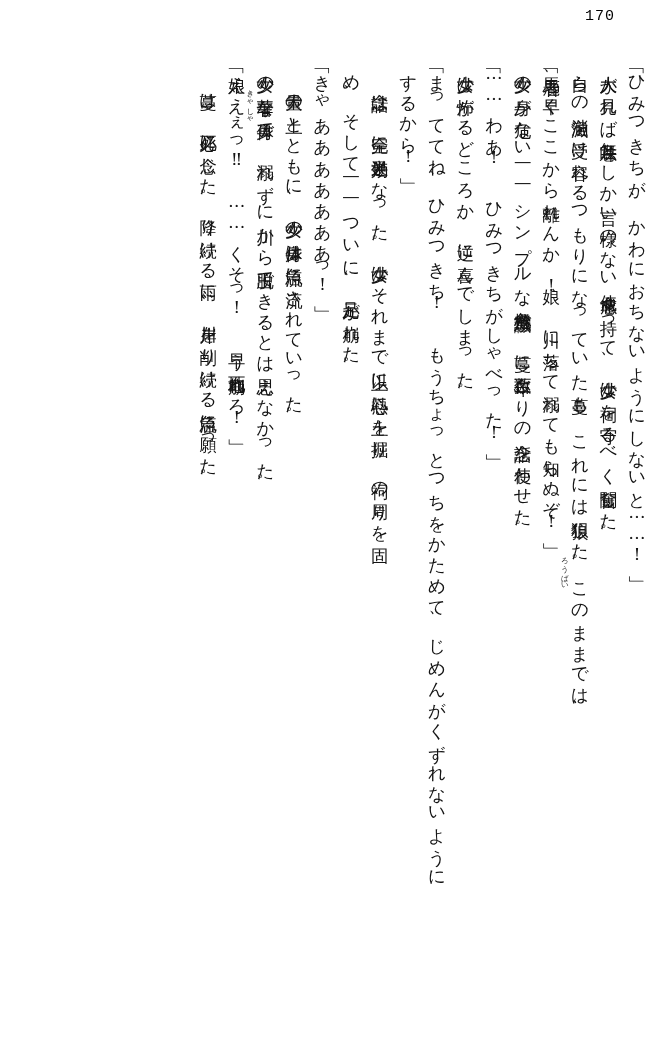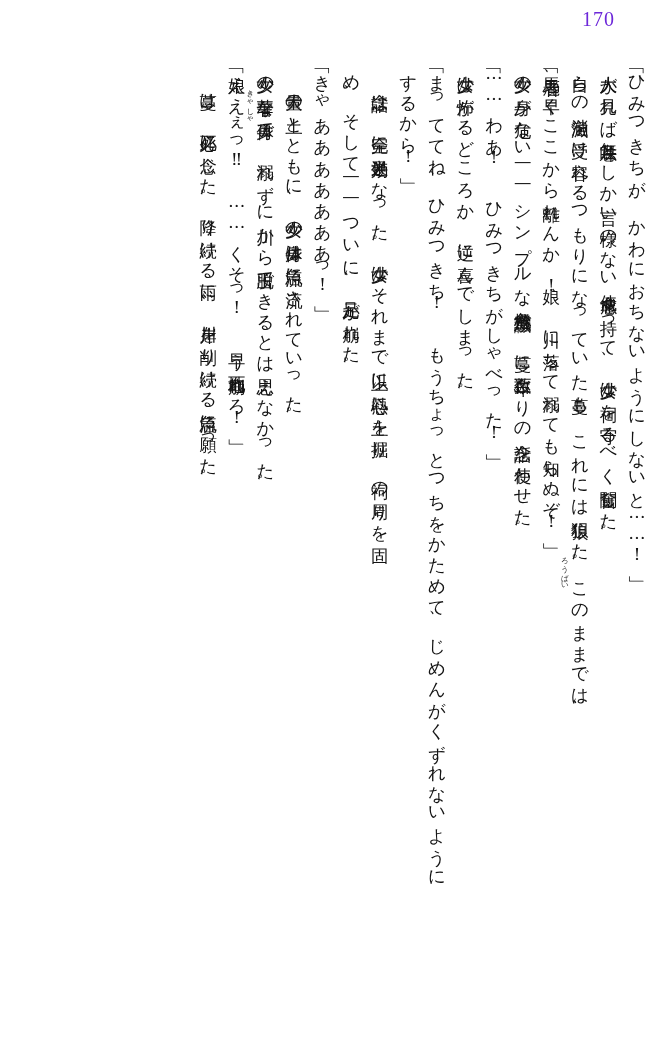--- a/index.html
+++ b/index.html
@@ -19,24 +19,24 @@
     position: absolute;
     inset: 0;
     width: 669px;
     height: 1050px;
     background: #ffffff;
   }
   .page-number {
     position: absolute;
     top: 8px;
     right: 54px;
-    font-size: 20px;
+    font-size: 15px;
     letter-spacing: 1px;
-    color: #6d28d9;
-    font-family: Liberation Serif, serif;
+    color: #000000;
+    font-family: Liberation Mono, monospace;
   }
   .text-body {
     position: absolute;
     top: 62px;
     right: 24px;
     left: 20px;
     bottom: 22px;
     display: flex;
     flex-direction: row-reverse;
     align-items: flex-start;

